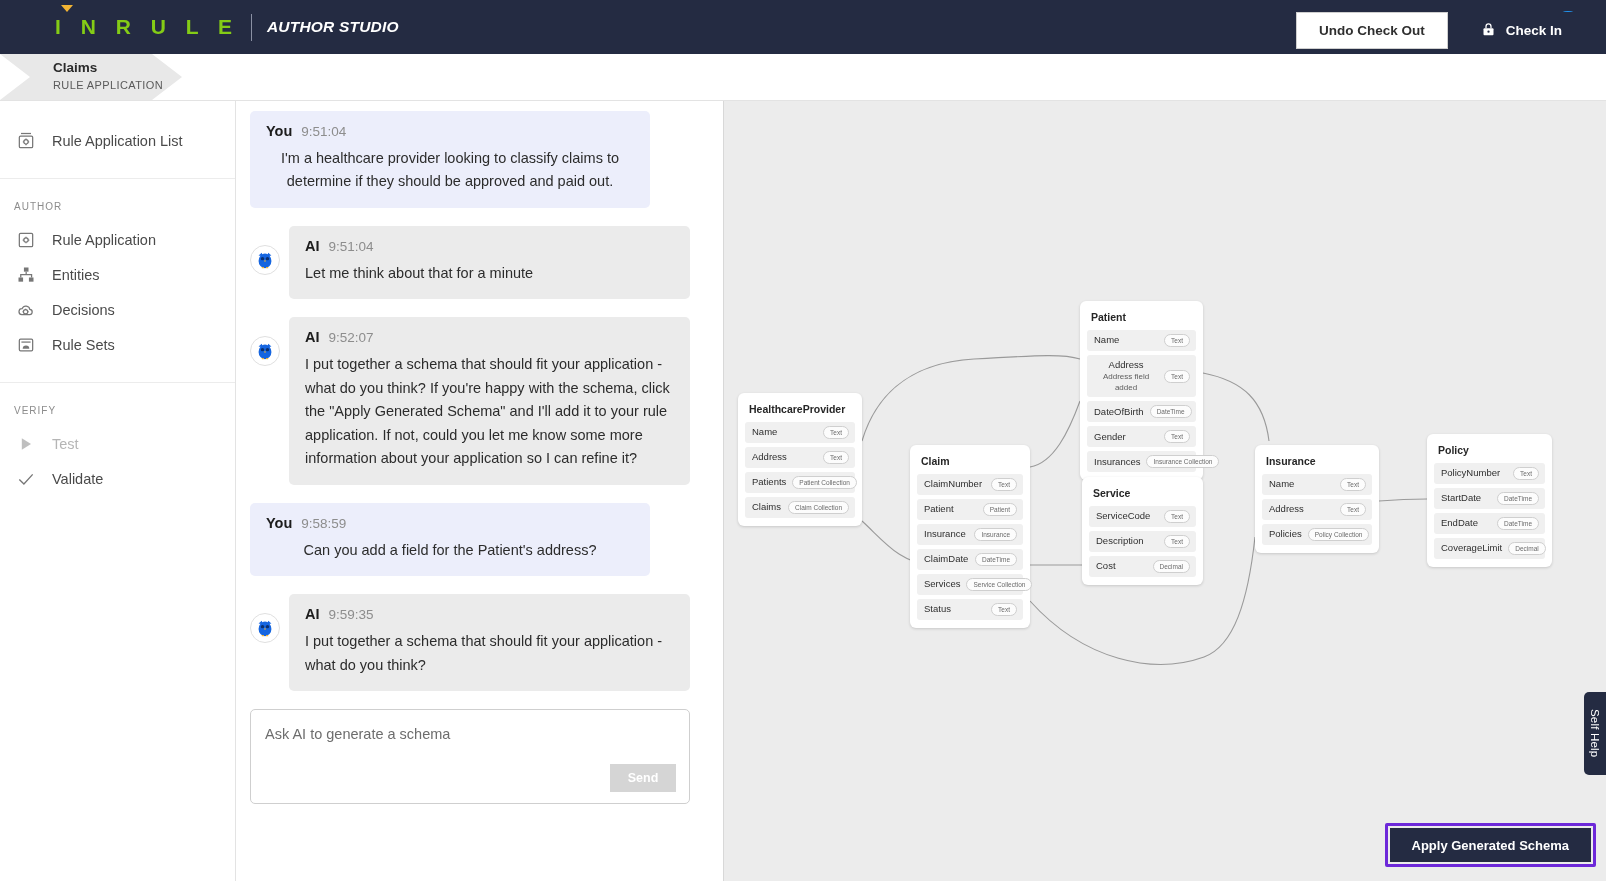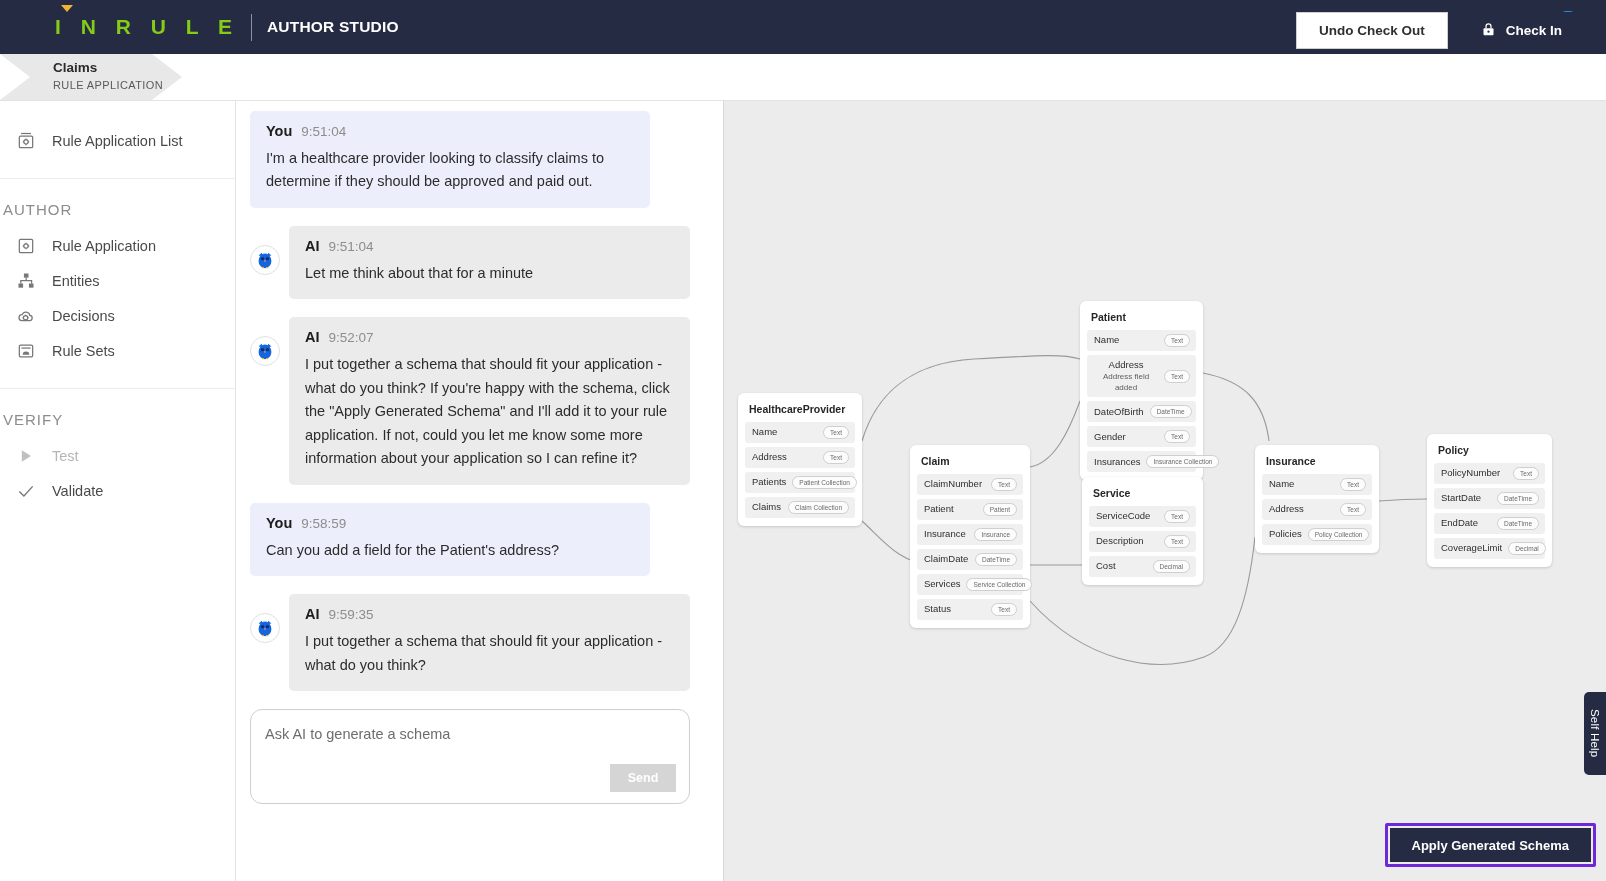--- a/index.html
+++ b/index.html
@@ -18,21 +18,21 @@
   .logo-wrap { display: flex; align-items: center; margin-left: 55px; position: relative; }
   .logo-text {
     color: #84cc16; font-size: 21px; letter-spacing: 7px; font-weight: 700;
   }
   .logo-caret {
     position: absolute; left: 6px; top: -9px;
     width: 0; height: 0; border-left: 6px solid transparent;
     border-right: 6px solid transparent; border-top: 7px solid #f2b434;
   }
   .logo-div { width: 1px; height: 27px; background: #8a90a3; margin: 0 15px 0 12px; }
-  .studio-text { color: #ffffff; font-size: 15.5px; font-weight: bold; letter-spacing: .2px; }
+  .studio-text { color: #ffffff; font-size: 15.5px; font-weight: bold; letter-spacing: .2px; font-style: italic; }
   .avatar {
     position: absolute; right: 22px; top: 11px; width: 32px; height: 32px;
     border-radius: 50%; background: #2196f3; color: #fff; font-size: 12.5px;
     font-weight: bold; display: flex; align-items: center; justify-content: center;
     letter-spacing: .3px;
   }
 
   
   .crumbbar {
     position: absolute; left: 0; top: 54px; width: 1606px; height: 47px;
@@ -65,55 +65,55 @@
   }
 
   
   .sidebar {
     position: absolute; left: 0; top: 101px; width: 236px; height: 780px;
     background: #ffffff; border-right: 1px solid #e3e3e3;
   }
   .side-group { border-bottom: 1px solid #ececec; padding: 22px 0 20px 0; }
   .side-group.last { border-bottom: none; }
   .side-label {
-    font-size: 15px; color: #8c8c8c; letter-spacing: 1px;
-    padding: 0 0 10px 3px;
+    font-size: 10px; color: #8c8c8c; letter-spacing: 1px;
+    padding: 0 0 10px 14px;
   }
   .side-item {
     display: flex; align-items: center; gap: 16px; height: 35px;
     padding-left: 16px; cursor: pointer;
   }
   .side-item-text { font-size: 14.5px; color: #4a4a4a; }
   .side-item.disabled .side-item-text { color: #b5b5b5; }
   .ico { width: 20px; height: 20px; display: block; flex: 0 0 20px; }
 
   
   .chat {
     position: absolute; left: 236px; top: 101px; width: 488px; height: 780px;
     background: #ffffff; border-right: 1px solid #d8d8d8;
     padding: 10px 14px 0 14px; overflow: hidden;
   }
   .msg-row { display: flex; align-items: flex-start; margin-bottom: 18px; }
-  .msg-row.user { justify-content: flex-start; }
+  .msg-row.user { justify-content: flex-start; text-align: center; }
   .owl {
     width: 30px; height: 30px; border-radius: 50%; background: #fff;
     border: 1px solid #e0e0e0; flex: 0 0 30px; margin-right: 9px; margin-top: 19px;
     display: flex; align-items: center; justify-content: center;
   }
   .bubble { border-radius: 5px; padding: 12px 16px 14px 16px; }
   .bubble.user { background: #eceefb; width: 400px; }
   .bubble.ai { background: #ebebeb; width: 401px; }
   .msg-head { display: flex; align-items: baseline; gap: 9px; margin-bottom: 8px; }
   .msg-who { font-size: 14.5px; font-weight: bold; color: #1d1d1d; }
   .msg-time { font-size: 13.5px; color: #8d8d8d; }
   .msg-body { font-size: 14.5px; color: #2c2c2c; line-height: 1.62; }
 
   .composer {
     position: relative; margin-top: 14px; width: 440px; height: 95px;
-    border: 1px solid #cfcfcf; border-radius: 12px; background: #fff;
+    border: 1px solid #cfcfcf; border-radius: 5px; background: #fff;
   }
   .composer-ph {
     position: absolute; left: 14px; top: 16px; font-size: 14.5px; color: #6d6d6d;
   }
   .btn-send {
     position: absolute; right: 13px; bottom: 11px; width: 66px; height: 28px;
     background: #d5d5d5; border: none; color: #ffffff; font-size: 12.5px;
     font-weight: bold; cursor: pointer; font-family: "Liberation Sans", sans-serif;
   }
 

